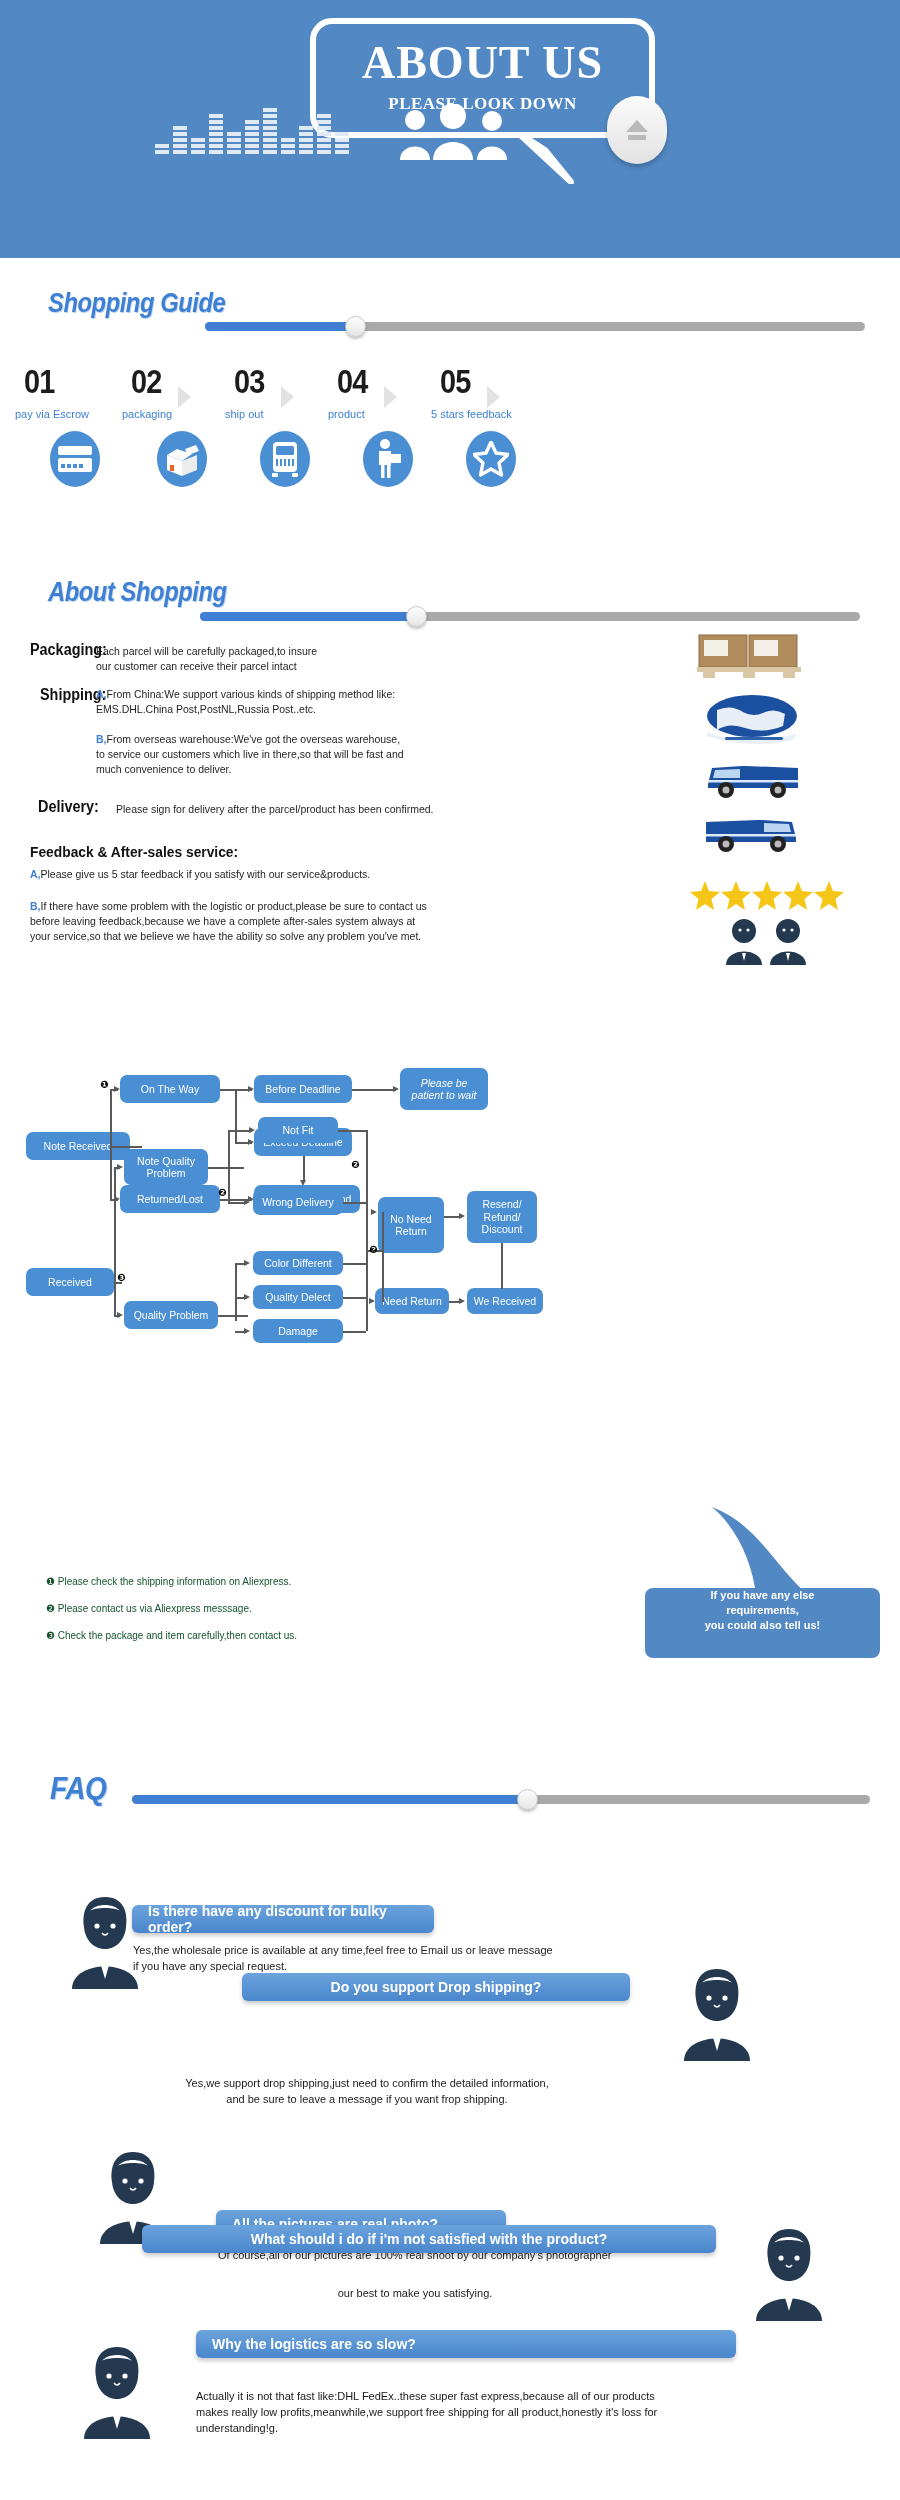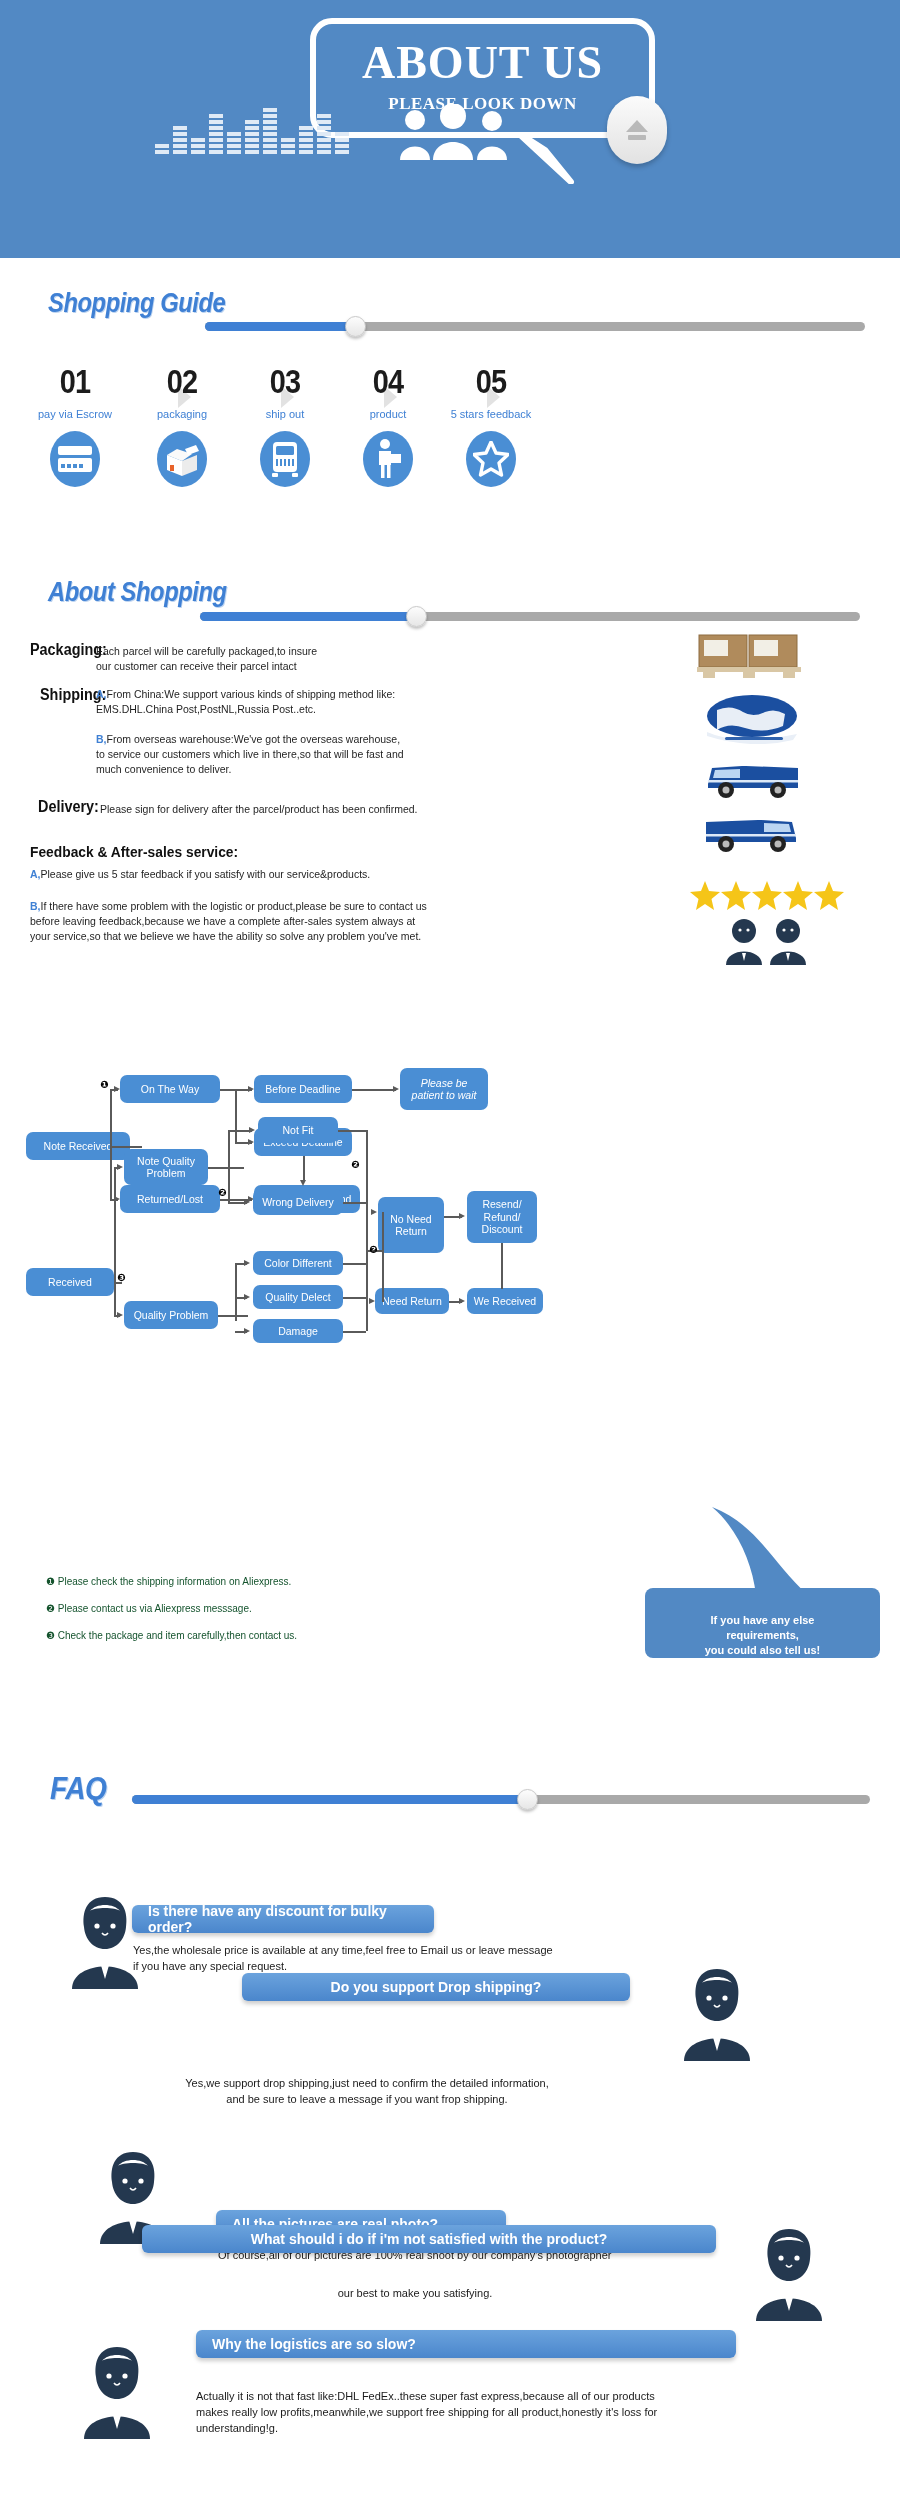--- a/index.html
+++ b/index.html
@@ -47,21 +47,21 @@
   }
   .slider { position:absolute; height:9px; border-radius:5px; background:#a9a9a9; }
   .slider-fill { position:absolute; left:0; top:0; height:9px; border-radius:5px; background:#3f80d4; }
   .slider-knob {
     position:absolute; top:-6px; width:21px; height:21px; border-radius:50%;
     background:linear-gradient(180deg,#fdfdfd,#e6e6e6); border:1px solid #c9c9c9;
     box-shadow:0 2px 3px rgba(0,0,0,.25);
   }
 
   
-  .step { position:absolute; width:120px; text-align:center; }
+  .step { position:absolute; width:120px; }
   .step-num {
     font-family:"Liberation Sans Narrow","Liberation Sans",sans-serif;
     font-weight:700; font-size:34px; color:#1c1c1c; letter-spacing:-1px;
     transform:scaleX(0.85);
   }
   .step-label { margin-top:7px; font-size:11px; color:#3f80d4; }
   .step-circle {
     margin:11px auto 0; width:50px; height:56px; border-radius:50%;
     background:#4a8ed4; position:relative;
   }
@@ -109,21 +109,21 @@
   }
 
   
   .note-item { position:absolute; font-size:10px; color:#14532d; white-space:nowrap; }
 
   
   .callout {
     position:absolute; left:645px; top:1588px; width:235px; height:70px;
     background:#5289c4; border-radius:8px; color:#fff; font-size:11px;
     font-weight:700; line-height:15px; text-align:center;
-    display:flex; align-items:flex-end; justify-content:center;
+    display:flex; align-items:flex-start; justify-content:center;
   }
   .callout-tail { position:absolute; left:700px; top:1505px; width:120px; height:92px; }
 
   
   .faq-pill {
     position:absolute; background:linear-gradient(180deg,#6ba3dd 0%,#4a86cc 100%);
     border-radius:6px; color:#fff; font-weight:700; font-size:14px;
     display:flex; align-items:center; box-shadow:0 3px 4px rgba(0,0,0,.2);
     padding-left:16px;
   }
@@ -350,21 +350,21 @@
   <div><span class="ab">A,</span><span>From China:We support various kinds of shipping method like:</span></div>
   <div>EMS.DHL.China Post,PostNL,Russia Post..etc.</div>
 </div>
 <div class="body-txt" style="left:96px; top:732px; width:390px;">
   <div><span class="ab">B,</span><span>From overseas warehouse:We've got the overseas warehouse,</span></div>
   <div>to service our customers which live in there,so that will be fast and</div>
   <div>much convenience to deliver.</div>
 </div>
 
 <div class="lbl" style="left:38px; top:798px;">Delivery:</div>
-<div class="body-txt" style="left:100px; top:802px; width:400px;">Please sign for delivery after the parcel/product has been confirmed.</div>
+<div class="body-txt" style="left:116px; top:802px; width:400px;">Please sign for delivery after the parcel/product has been confirmed.</div>
 
 <div class="feedback-head" style="left:30px; top:843px;">Feedback &amp; After-sales service:</div>
 <div class="body-txt" style="left:30px; top:867px; width:560px;">
   <span class="ab">A,</span><span>Please give us 5 star feedback if you satisfy with our service&amp;products.</span>
 </div>
 <div class="body-txt" style="left:30px; top:899px; width:580px;">
   <div><span class="ab">B,</span><span>If there have some problem with the logistic or product,please be sure to contact us</span></div>
   <div>before leaving feedback,because we have a complete after-sales system always at</div>
   <div>your service,so that we believe we have the ability so solve any problem you've met.</div>
 </div>

